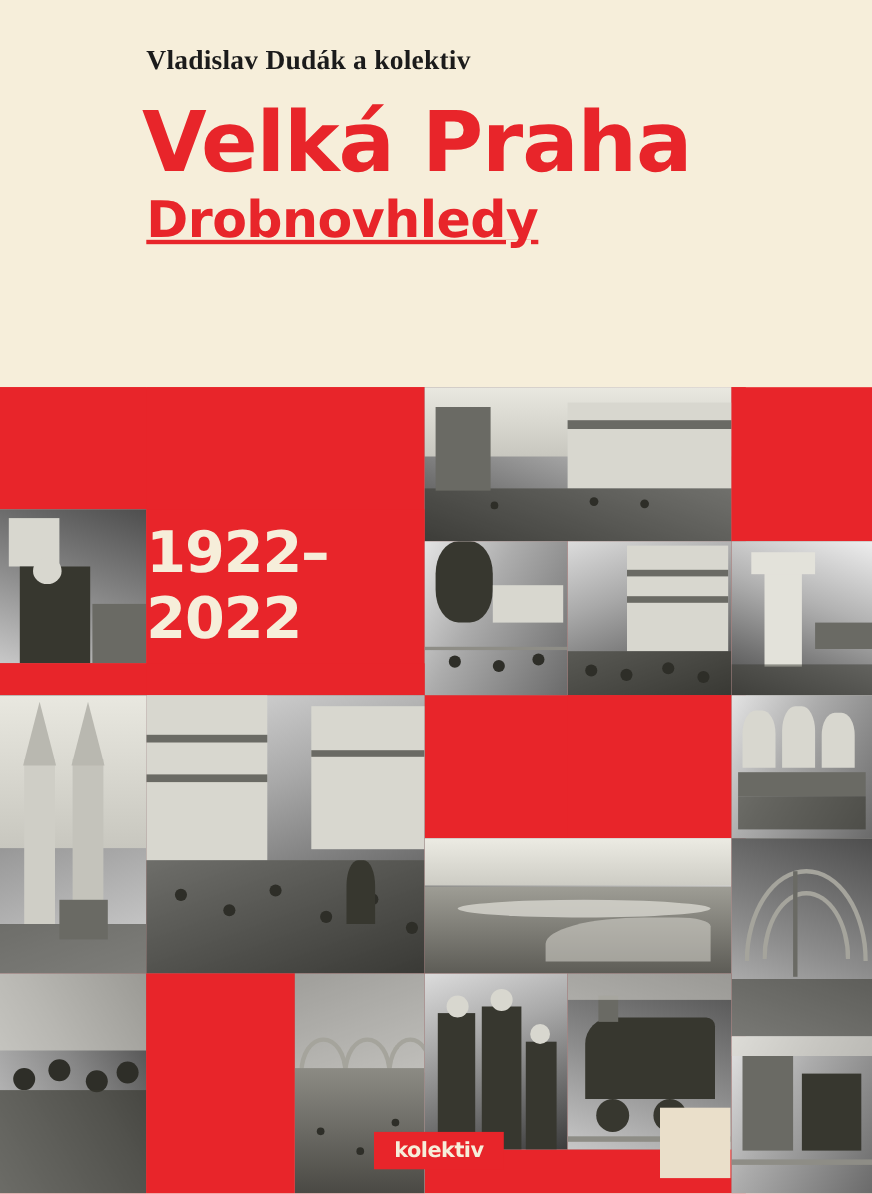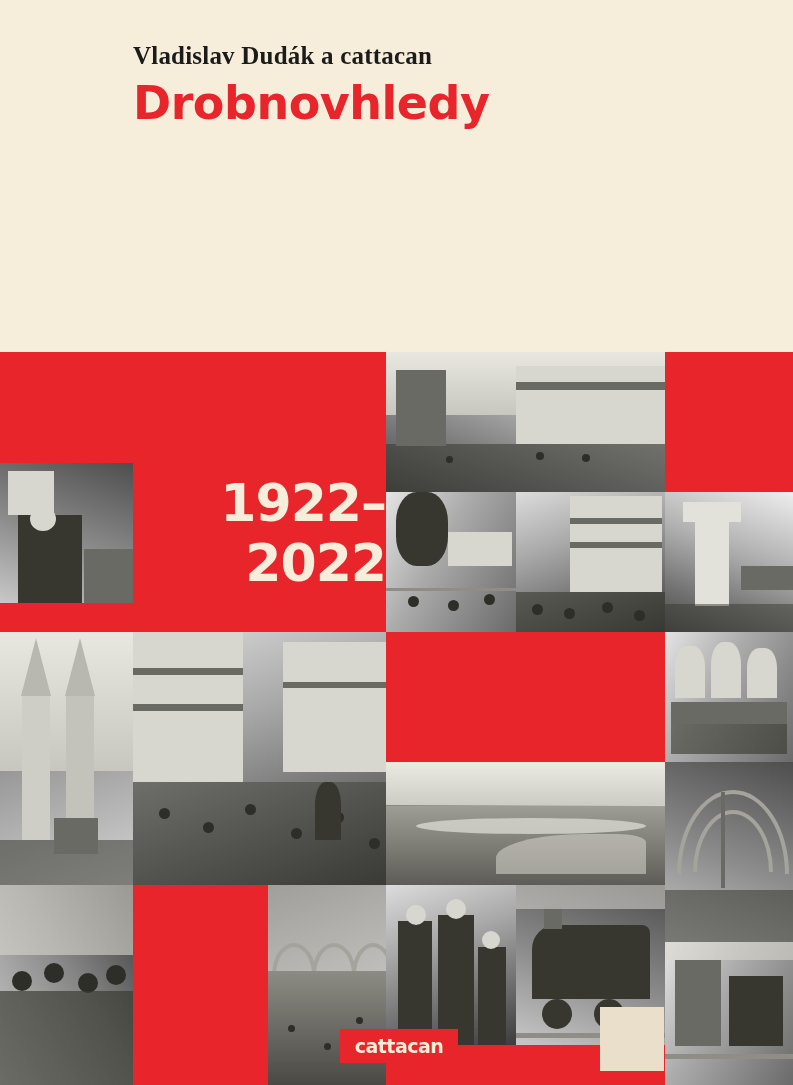--- a/index.html
+++ b/index.html
@@ -46,39 +46,39 @@
     margin: 22px 0 0 -4px;
   }
   .title-sub {
     font-family: "DejaVu Sans", sans-serif;
     font-size: 46px;
     font-weight: bold;
     color: #e8252a;
     letter-spacing: -0.5px;
     line-height: 1;
     margin: 10px 0 0 0;
+    text-decoration: underline;
   }
   .tagline {
     font-family: "Liberation Serif", serif;
     font-size: 25px;
     font-weight: bold;
     color: #151515;
     margin: 22px 0 0 -6px;
     letter-spacing: 0.1px;
   }
 
   
   .mosaic {
     position: absolute;
     left: 0;
     top: 352px;
     width: 678px;
     height: 733px;
     background: #e8252a;
-    text-align: right;
   }
   .cell {
     position: absolute;
     overflow: hidden;
     background: #9a9a96;
   }
   .cell.red { background: #e8252a; }
 
   
   .ph {
@@ -195,21 +195,22 @@
     border-bottom: none;
     border-radius: 50% 50% 0 0 / 100% 100% 0 0;
   }
 </style>
 </head>
 <body>
 
 <div class="cover">
 
   <div class="top-block">
-    <div class="author">Vladislav Dudák a cattacan</div>
+    <div class="author">Vladislav Dudák a kolektiv</div>
+    <div class="title-main">Velká Praha</div>
     <div class="title-sub">Drobnovhledy</div>
   </div>
 
   <div class="mosaic">
 
     <div class="cell red" style="left:0;top:0;width:133px;height:111px;"></div>
     <div class="cell red" style="left:133px;top:0;width:253px;height:111px;"></div>
     <div class="cell" style="left:386px;top:0;width:279px;height:140px;">
       <div class="ph tex-c"></div>
       <div class="band-sky"></div>
@@ -358,18 +359,18 @@
     </div>
     <div class="cell" style="left:665px;top:590px;width:128px;height:143px;">
       <div class="ph tex-e"></div>
       <div class="blob" style="left:10px;top:18px;width:46px;height:86px;"></div>
       <div class="blob dark" style="left:64px;top:34px;width:54px;height:70px;"></div>
       <div class="blob light" style="left:0;top:0;width:128px;height:18px;opacity:.6;"></div>
       <div class="rail" style="left:0;top:112px;width:128px;height:5px;"></div>
     </div>
 
     <div class="publisher">
-      <span class="publisher-text">cattacan</span>
+      <span class="publisher-text">kolektiv</span>
     </div>
 
     <div class="corner-swatch"></div>
   </div>
 </div>
 
 </body></html>

